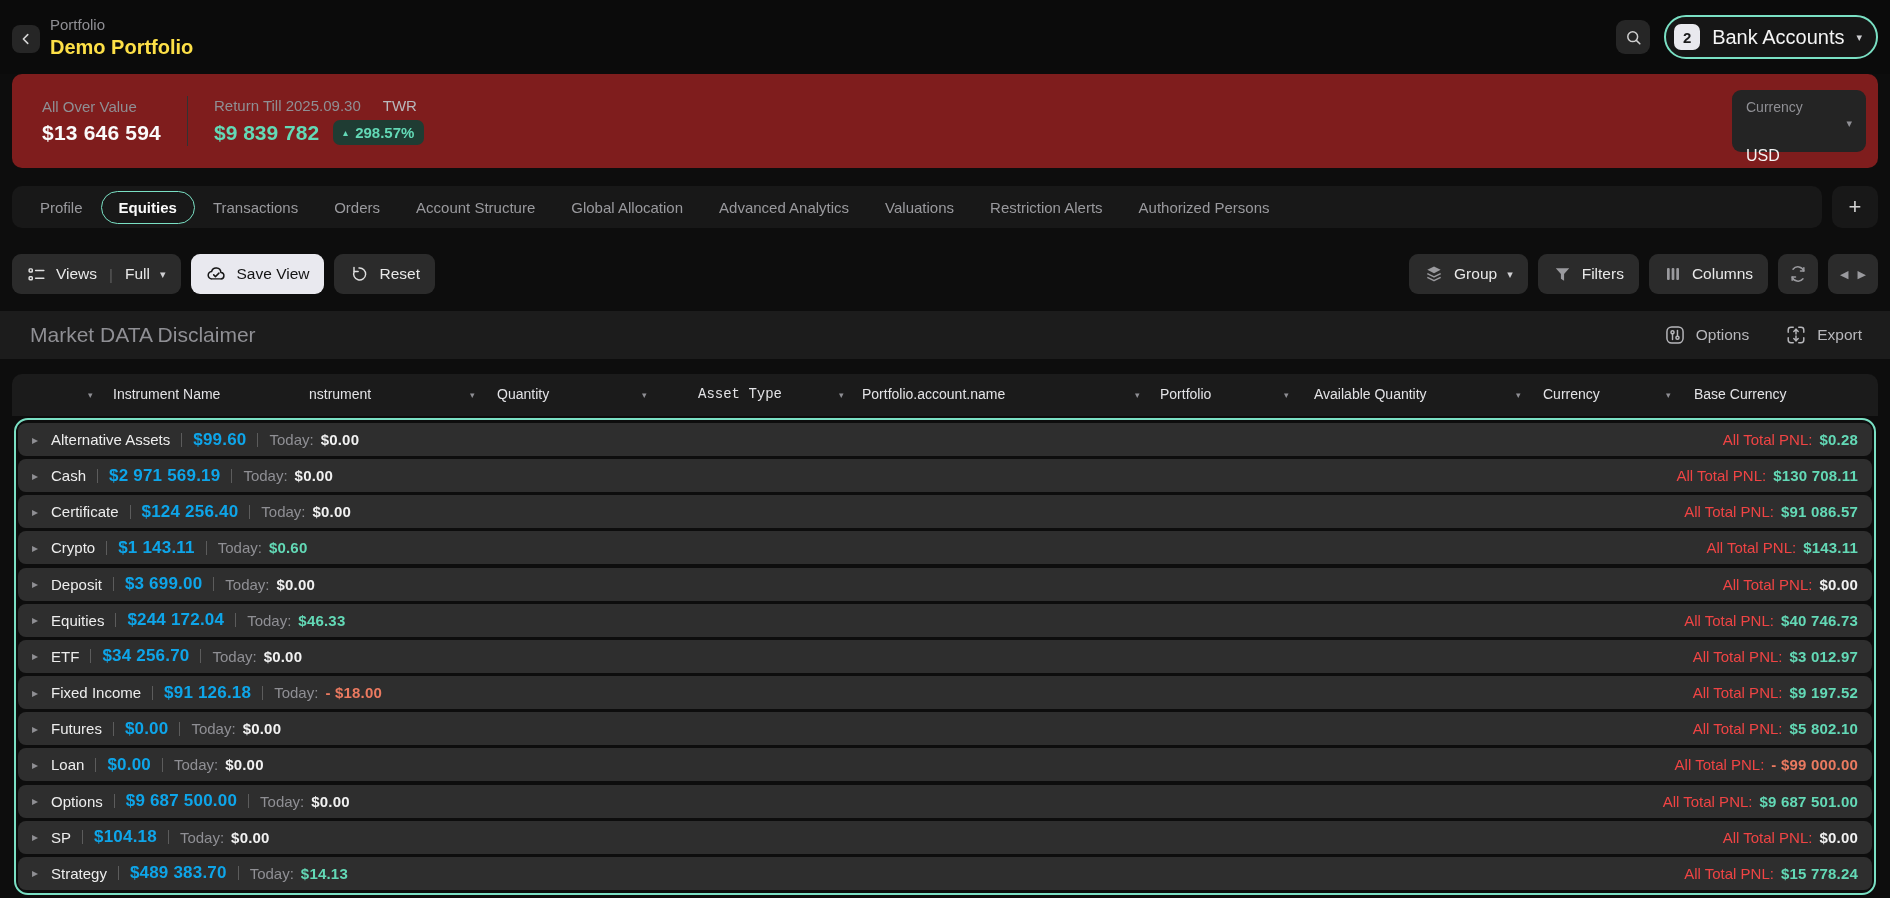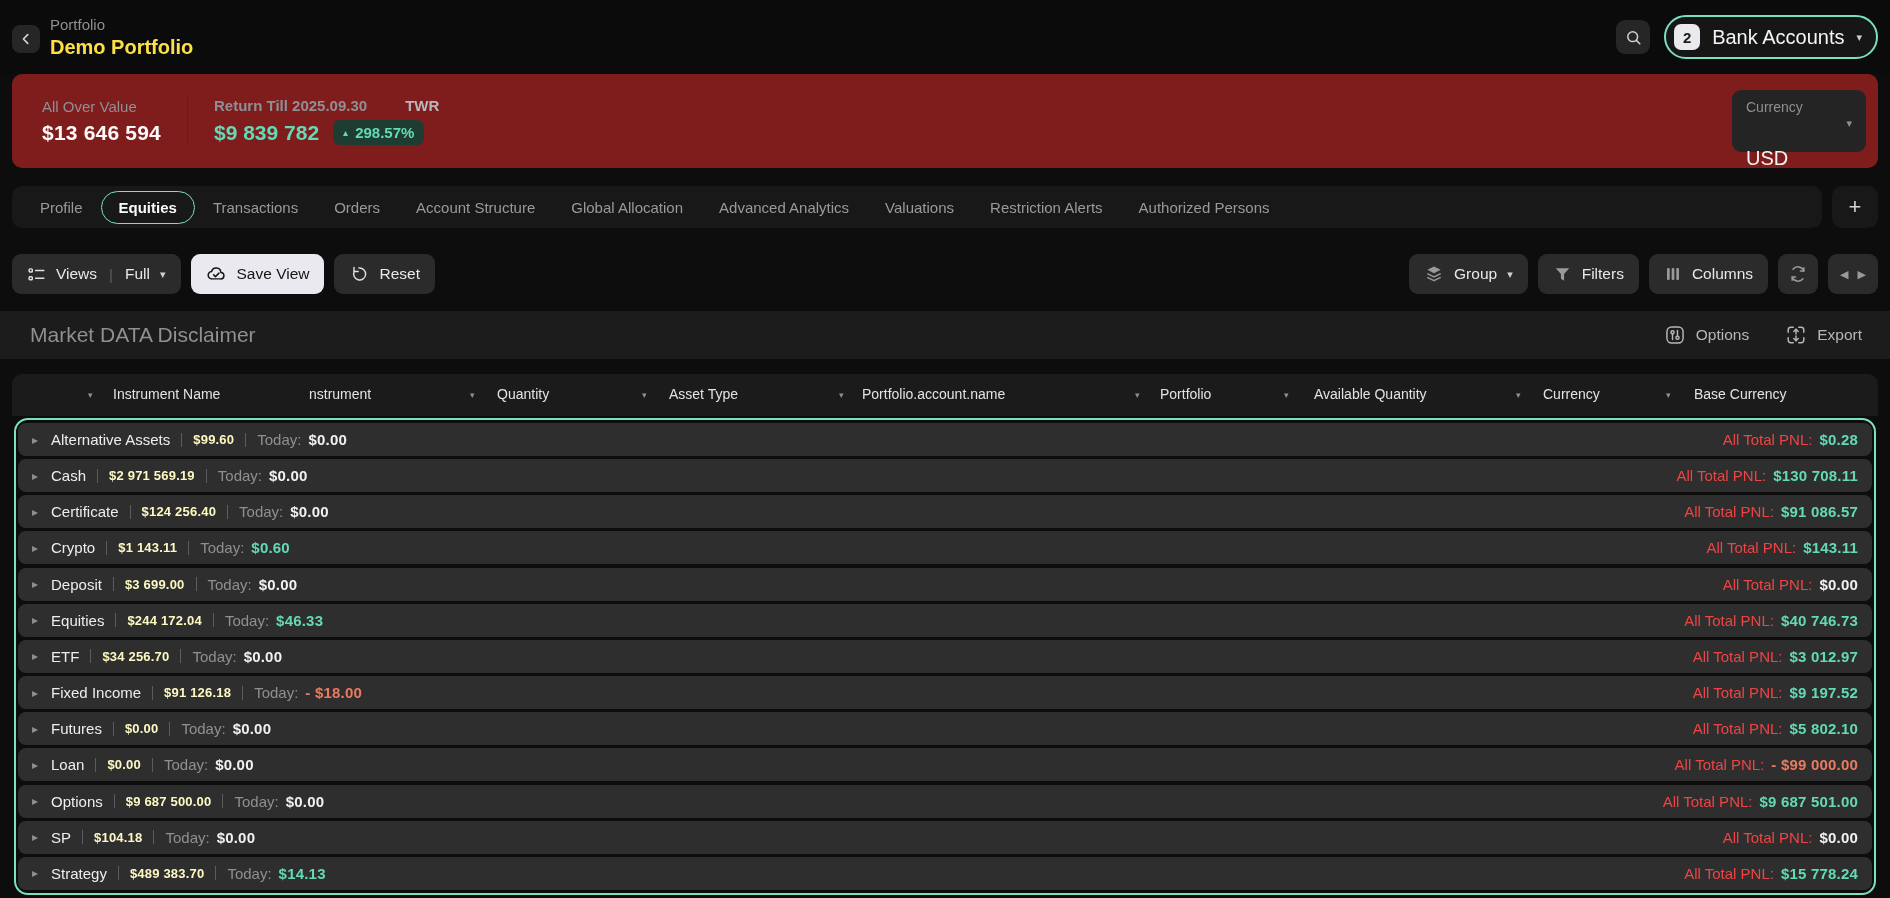--- a/index.html
+++ b/index.html
@@ -39,39 +39,39 @@
   .caret.dim { color:#8f8f94; }
 
   .summary {
     margin:0 12px; height:94px; background:#7f1d1d; border-radius:10px;
     display:flex; align-items:center; position:relative; padding:0 18px;
   }
   .sum-block { padding:0 12px; }
   .sum-label { color:#8f8f94; font-size:15px; margin-bottom:6px; }
   .sum-value { color:#fafafa; font-size:21px; font-weight:700; letter-spacing:.2px; }
   .sum-divider { width:1px; height:50px; background:#323232; margin:0 14px; }
-  .ret-labels { display:flex; gap:38px; margin-bottom:6px;font-weight:bold; }
+  .ret-labels { display:flex; gap:22px; margin-bottom:6px; }
   .ret-label { color:#8f8f94; font-size:15px; }
   .twr-label { color:#b8b8bc; font-size:15px; }
   .ret-row { display:flex; align-items:center; gap:14px; }
   .ret-value { color:#63d9b6; font-size:21px; font-weight:700; }
   .ret-badge {
     background:#1f3c33; border-radius:7px; padding:4px 10px; display:flex; align-items:center; gap:7px;
   }
   .ret-badge .arrow { color:#63d9b6; font-size:10px; }
   .ret-badge .pct { color:#63d9b6; font-size:15px; font-weight:700; }
   .summary-right { position:absolute; right:12px; top:16px; display:flex; gap:12px; }
   .sel-box {
     background:#242424; border-radius:9px; height:62px; padding:9px 14px;
     position:relative; cursor:pointer;
   }
   .sel-box.currency { width:134px; }
   .sel-box.date { width:203px; }
   .sel-label { color:#8f8f94; font-size:14px; margin-bottom:3px; }
-  .sel-value { color:#f3f3f3; font-size:20px;margin-top:32px; }
+  .sel-value { color:#f3f3f3; font-size:16px;margin-top:32px; }
   .sel-caret { position:absolute; right:14px; top:28px; }
   .date-icons { position:absolute; right:12px; top:20px; display:flex; align-items:center; gap:10px; }
   .x-icon { color:#8f8f94; font-size:17px; line-height:1; cursor:pointer; }
 
   .tabs-row { margin:18px 12px 0; display:flex; gap:10px; }
   .tabs {
     flex:0 0 auto; width:1810px; height:42px; background:#181818; border-radius:10px;
     display:flex; align-items:center; padding:0 10px;
   }
   .tab {
@@ -118,21 +118,21 @@
     padding:3px 2px; display:flex; flex-direction:column; justify-content:space-between;
     background:transparent;
   }
   .grow {
     height:33px; background:#2e2e2e; border-radius:8px; display:flex; align-items:center;
     padding:0 14px; position:relative; cursor:pointer;
   }
   .expander { color:#8f8f94; font-size:12px; margin-right:13px; cursor:pointer; }
   .g-name { color:#ededed; font-size:15px; }
   .vdiv { width:1px; height:14px; background:#5c5c5c; margin:0 11px; }
-  .g-value { color:#fef9c3; font-size:13px; font-weight:600; letter-spacing:.2px; }
+  .g-value { color:#0ea5e9; font-size:17px; font-weight:600; letter-spacing:.2px; }
   .g-today-label { color:#8f8f94; font-size:15px; margin-right:7px;text-align:center; }
   .g-right { position:absolute; right:14px; display:flex; align-items:center; gap:7px; }
   .g-pnl-label { color:#ef4444; font-size:15px; }
   .tone-flat { color:#f1f1f1; } .tone-up { color:#63d9b6; } .tone-down { color:#eb7a60; }
   .val { font-size:15px; font-weight:600; letter-spacing:.2px; }
 
   svg { display:block; }
 </style>
 </head>
 <body>
@@ -325,21 +325,21 @@
   </div>
 </div>
 
 <div class="thead" id="thead">
     <span class="th-caret" style="left: 76px;">▾</span>
     <span class="th-label" style="left: 101px;">Instrument Name</span>
     <span class="th-label" style="left: 297px;">nstrument</span>
     <span class="th-caret" style="left: 458px;">▾</span>
     <span class="th-label" style="left: 485px;">Quantity</span>
     <span class="th-caret" style="left: 630px;">▾</span>
-    <span class="th-label" style="left: 657px;">Asset Type</span>
+    <span class="th-label" style="left: 686px; font-family: Liberation Mono, monospace;">Asset Type</span>
     <span class="th-caret" style="left: 827px;">▾</span>
     <span class="th-label" style="left: 850px;">Portfolio.account.name</span>
     <span class="th-caret" style="left: 1123px;">▾</span>
     <span class="th-label" style="left: 1148px;">Portfolio</span>
     <span class="th-caret" style="left: 1272px;">▾</span>
     <span class="th-label" style="left: 1302px;">Available Quantity</span>
     <span class="th-caret" style="left: 1504px;">▾</span>
     <span class="th-label" style="left: 1531px;">Currency</span>
     <span class="th-caret" style="left: 1654px;">▾</span>
     <span class="th-label" style="left: 1682px;">Base Currency</span>

